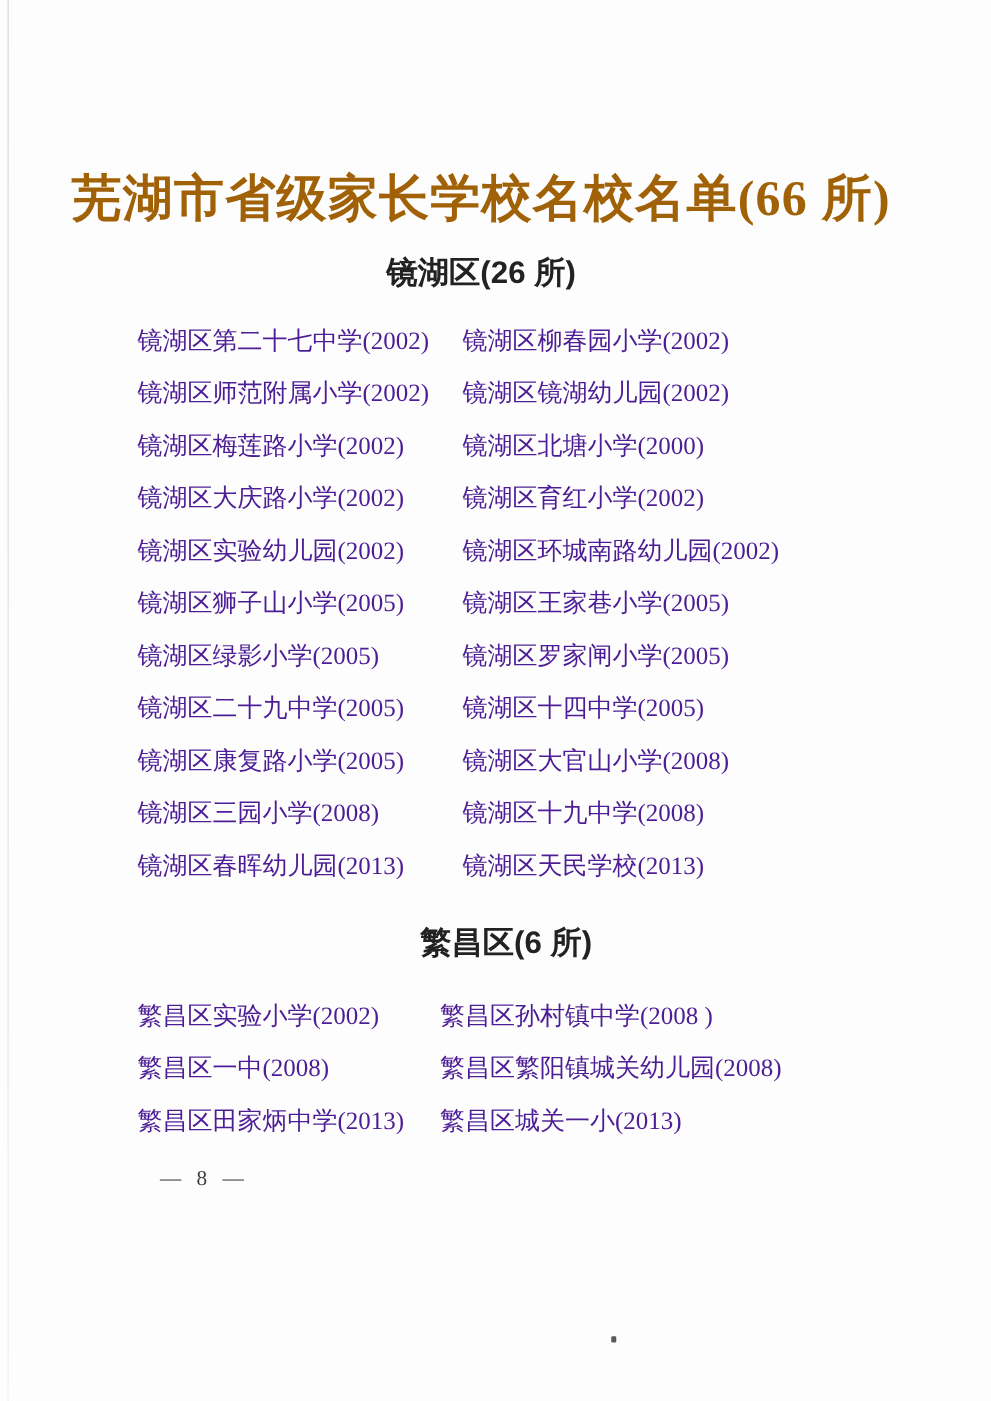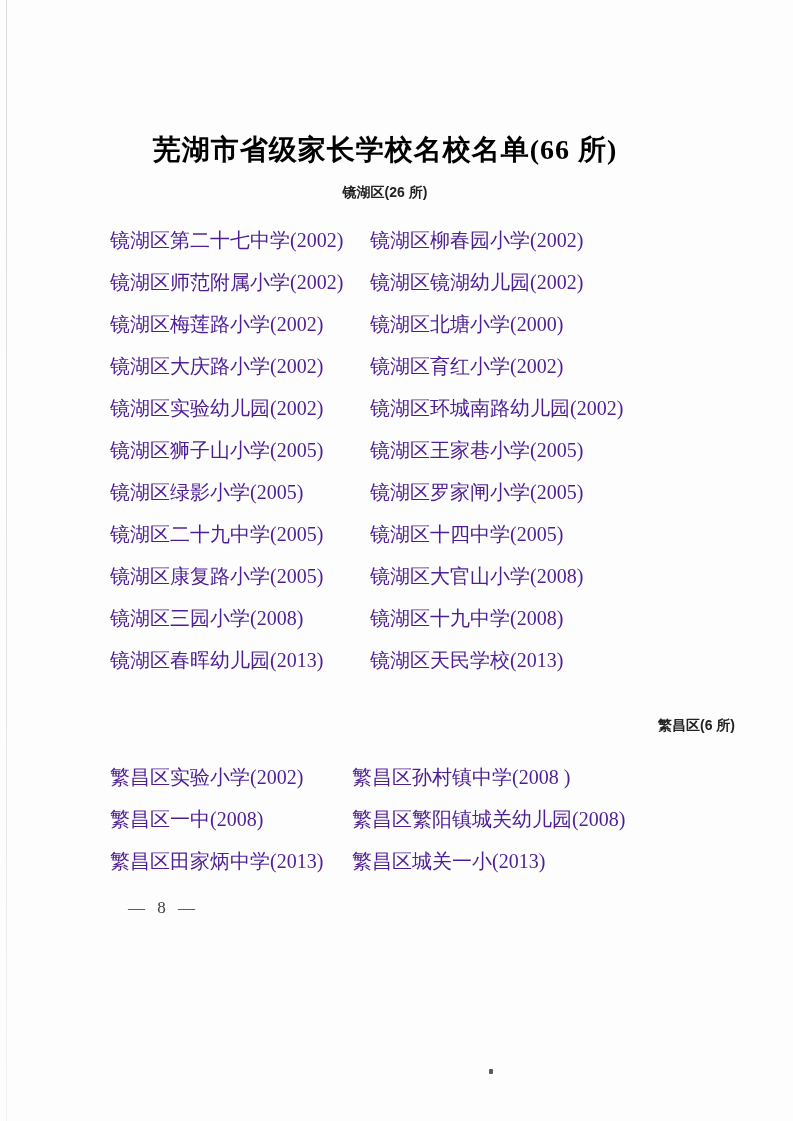--- a/index.html
+++ b/index.html
@@ -34,42 +34,41 @@
   }
   .content {
     position: absolute;
     left: 35px;
     top: 0;
     width: 700px;
   }
   .doc-title {
     margin-top: 131px;
     text-align: center;
-    font-size: 28px;
+    font-size: 40px;
     font-weight: bold;
-    color: #000000;
+    color: #a16207;
     letter-spacing: 1px;
     font-family: "Liberation Serif", "DejaVu Serif", serif;
   }
   .section-heading {
     text-align: center;
-    font-size: 14px;
+    font-size: 25px;
     font-weight: bold;
     color: #222;
     font-family: "Liberation Sans", "DejaVu Sans", sans-serif;
   }
   .heading-jinghu {
     margin-top: 15px;
     margin-bottom: 17px;
   }
   .heading-fanchang {
-    margin-top: 36px;
+    margin-top: 24px;
     margin-bottom: 21px;
     padding-left: 40px;
-    text-align: right;
   }
   .rows {
     margin-left: 75px;
   }
   .row {
     display: flex;
     align-items: center;
     height: 42px;
     font-size: 20px;
     color: #4c1d95;

